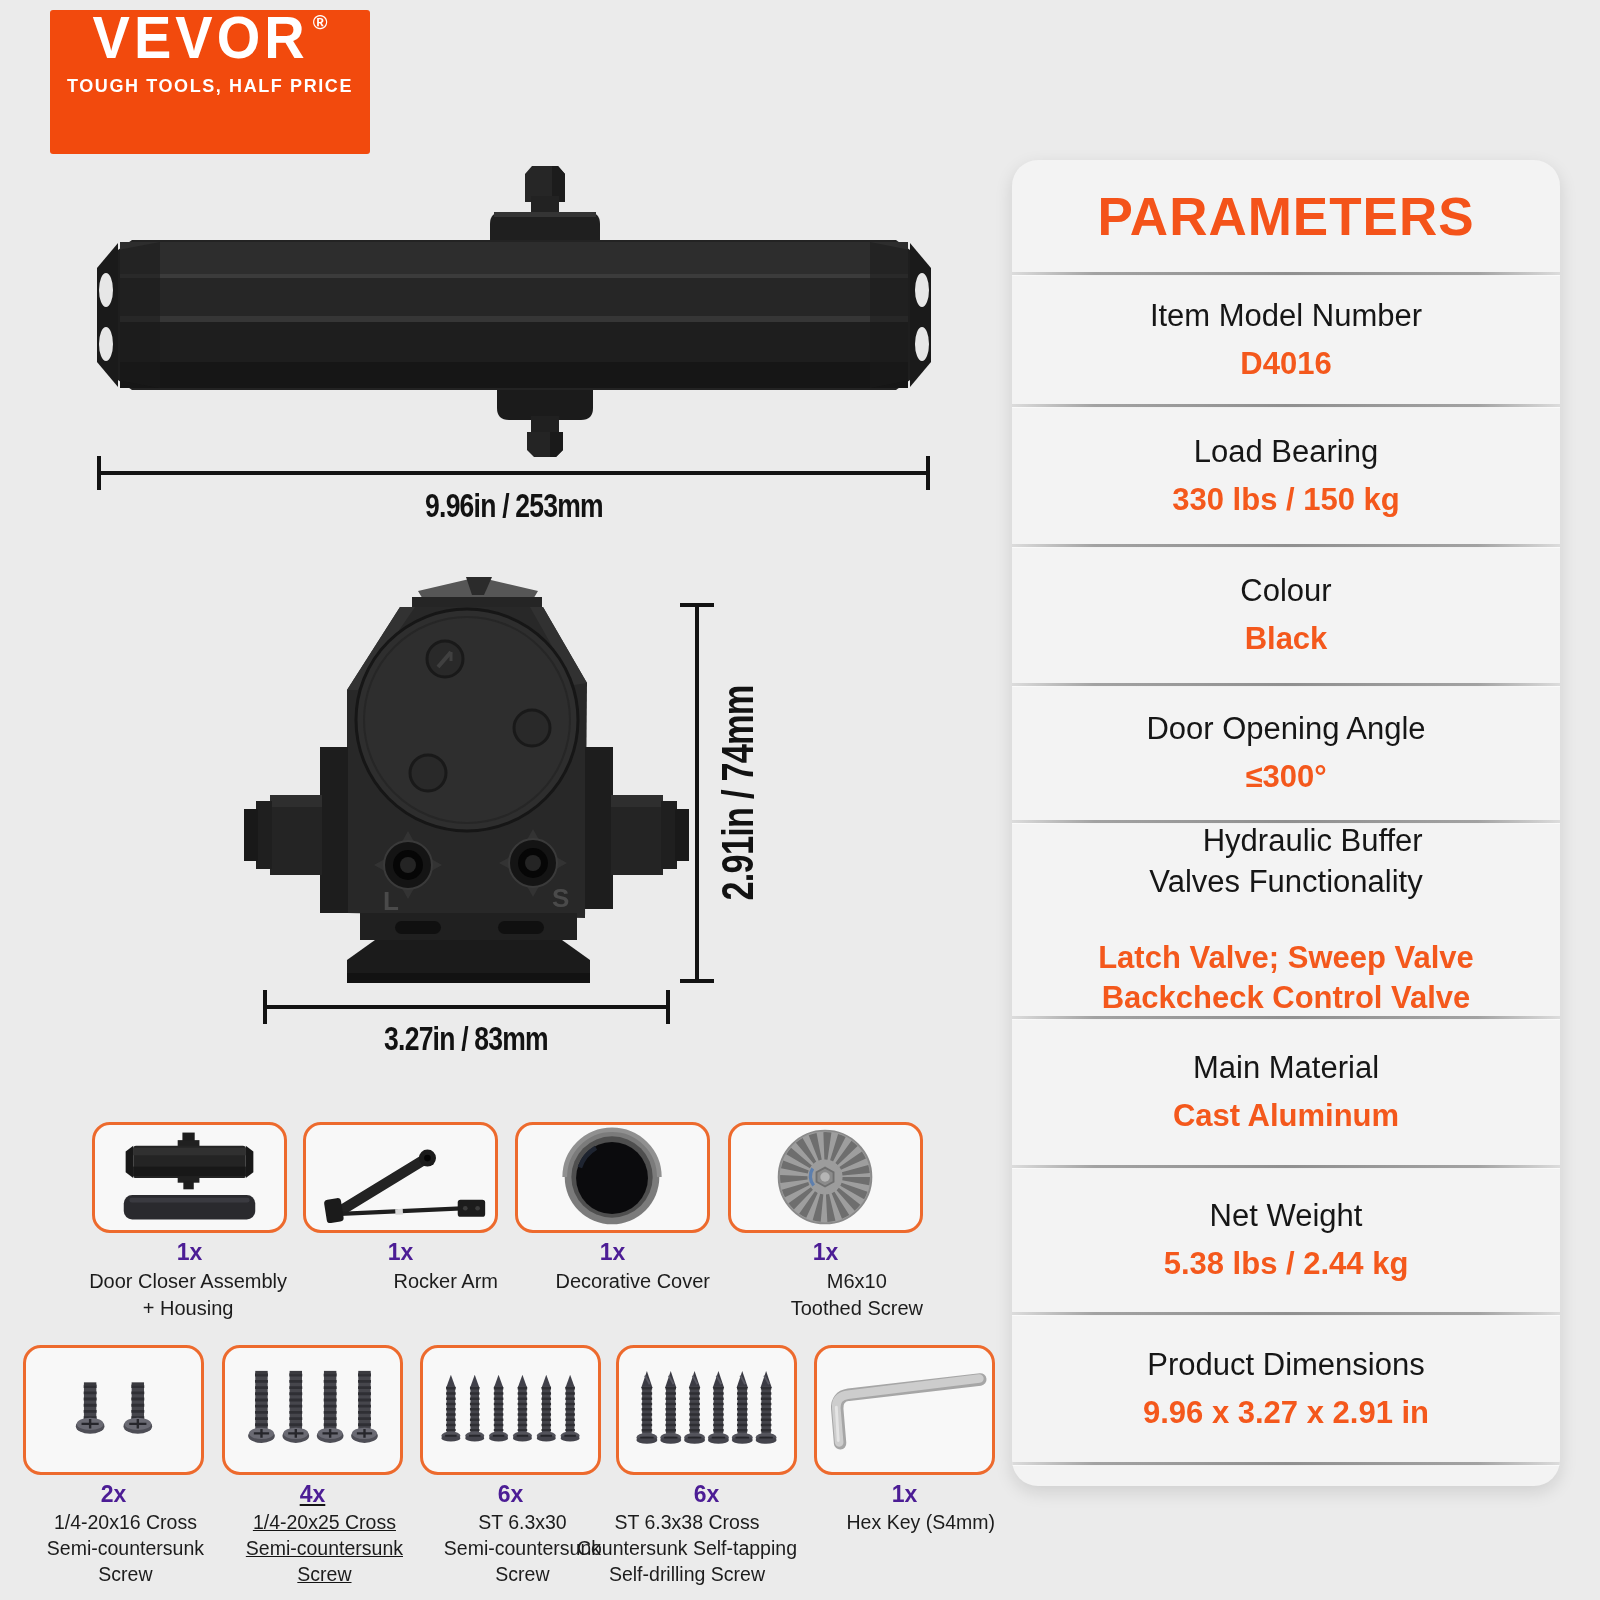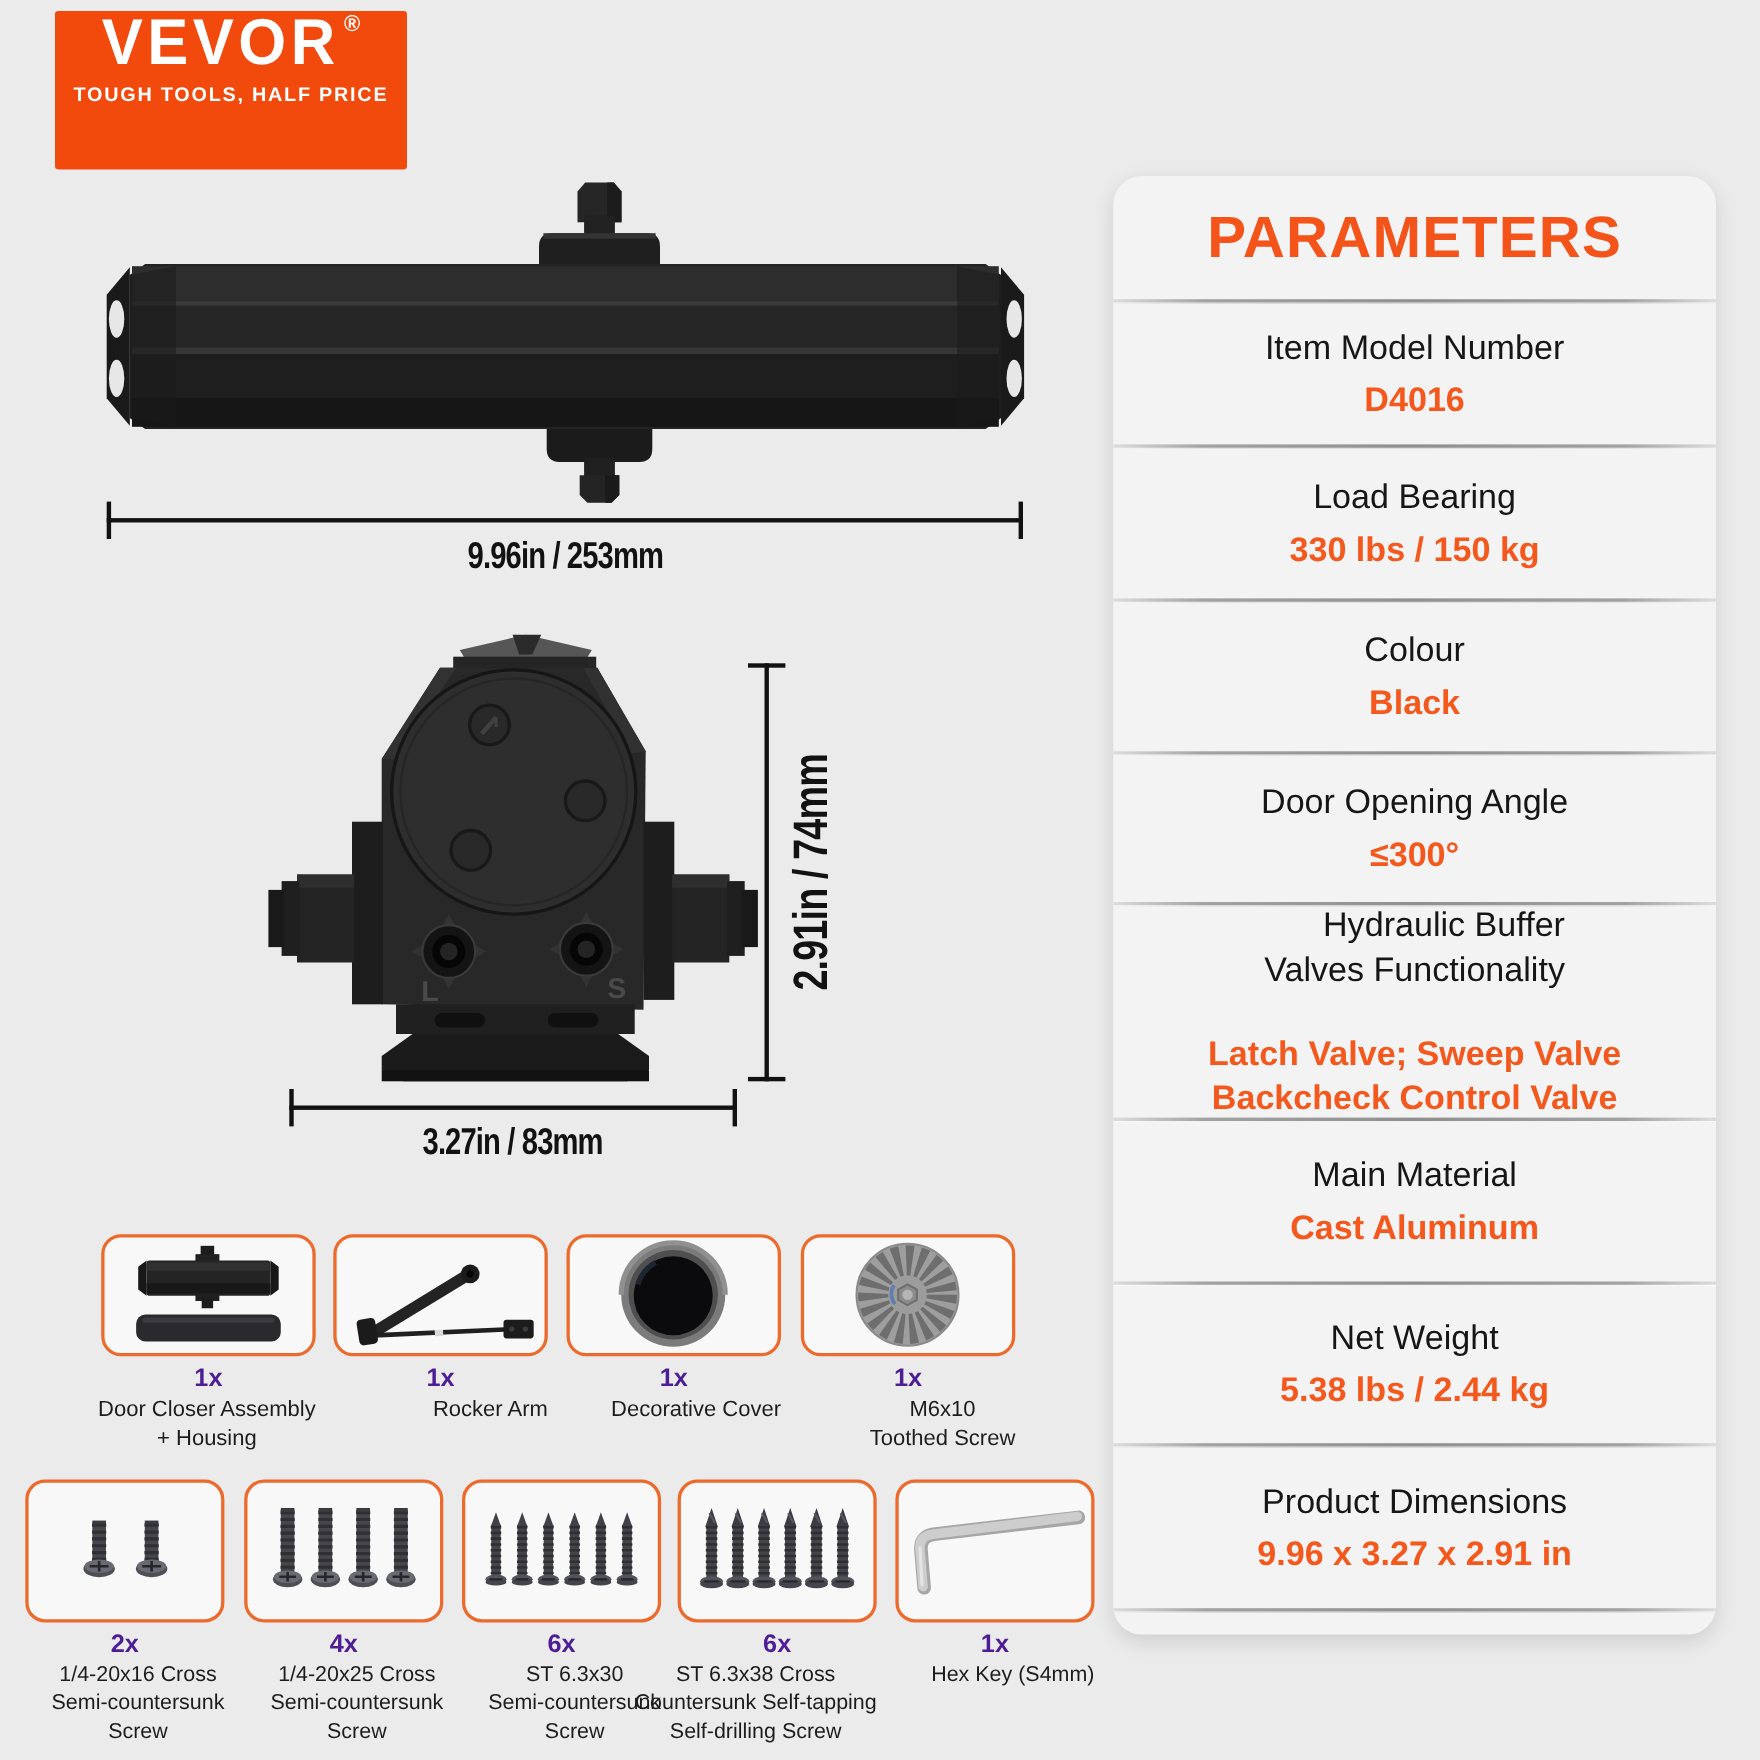--- a/index.html
+++ b/index.html
@@ -287,21 +287,21 @@
         <use href="#ms-short" x="66" y="38"></use>
         <use href="#ms-short" x="116" y="38"></use>
       </svg>
     </div>
     <div class="qty">2x</div>
     <div class="pname">1/4-20x16 Cross
 Semi-countersunk
 Screw</div>
   </div>
 
-  <div class="part r2" style="left:222px;">
+  <div class="part r2" style="left:222px;text-decoration:underline;">
     <div class="thumb">
       <svg width="175" height="124" viewBox="0 0 181 130">
         <use href="#ms-long" x="37" y="26"></use>
         <use href="#ms-long" x="73" y="26"></use>
         <use href="#ms-long" x="109" y="26"></use>
         <use href="#ms-long" x="145" y="26"></use>
       </svg>
     </div>
     <div class="qty">4x</div>
     <div class="pname">1/4-20x25 Cross

